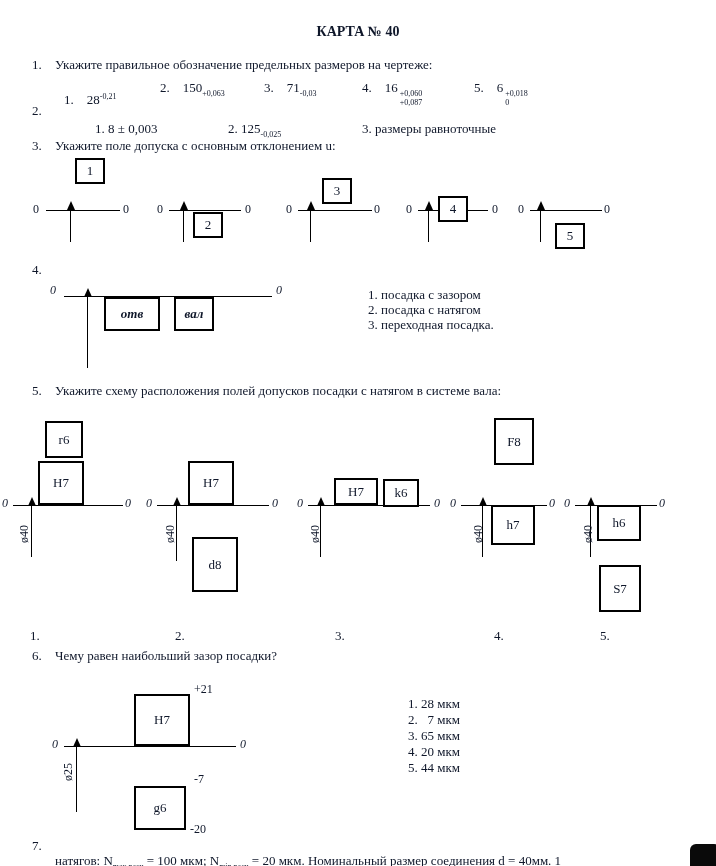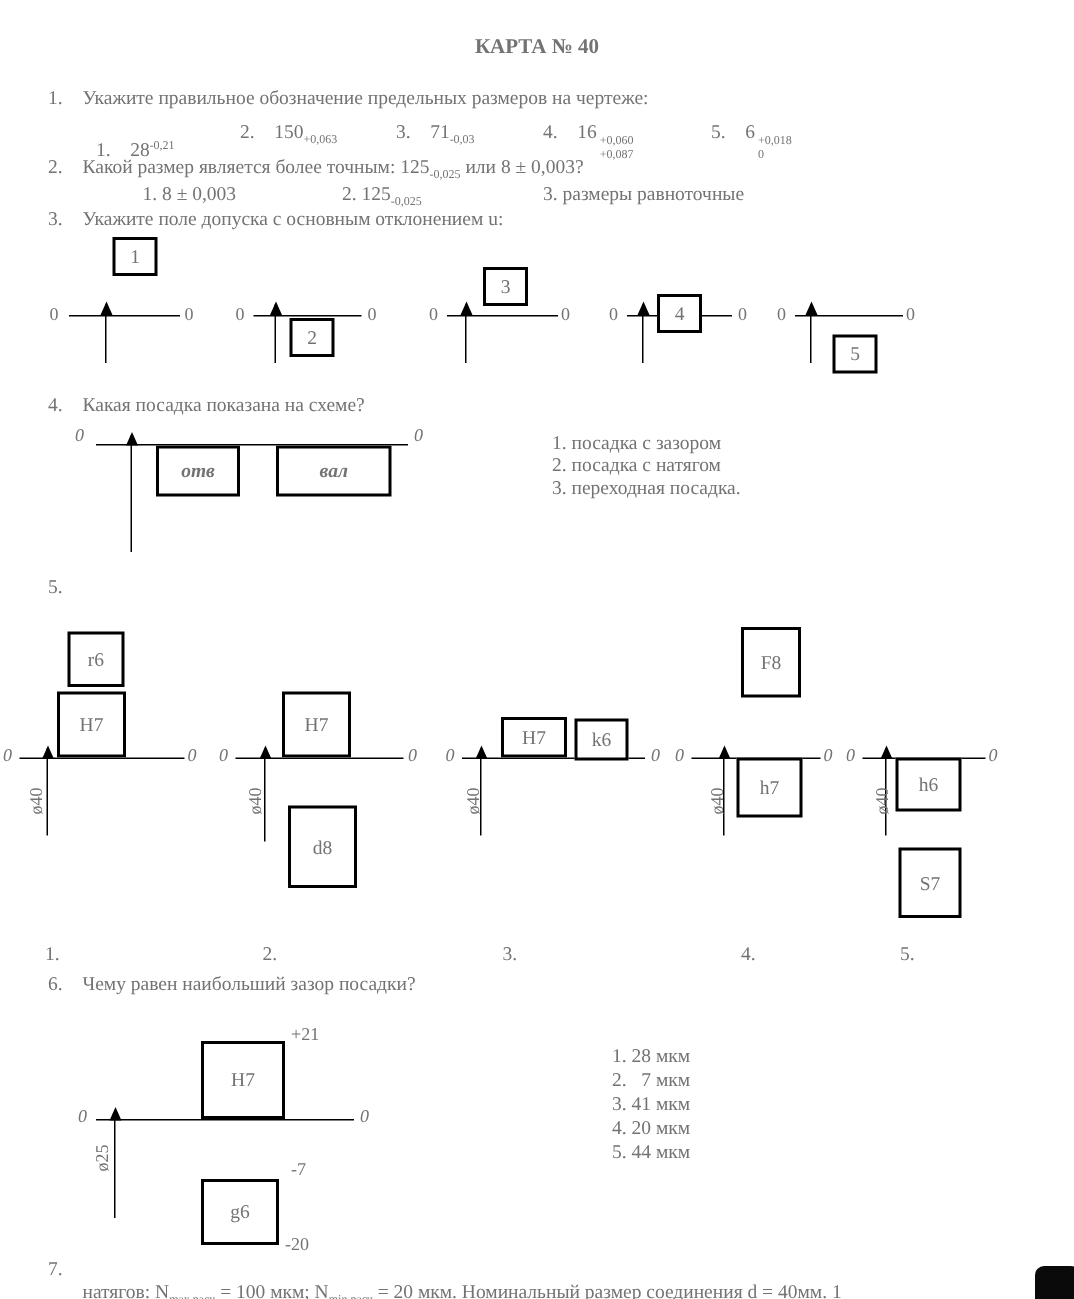--- a/index.html
+++ b/index.html
@@ -1,18 +1,18 @@
 <!DOCTYPE html>
 <html><head>
 <meta charset="utf-8">
 <style>
   *{margin:0;padding:0;box-sizing:border-box;}
   html,body{background:#fff;}
   .page{position:relative;width:716px;height:866px;background:#fff;overflow:hidden;
-        font-family:"Liberation Serif", serif;color:#737373;}
+        font-family:"Liberation Serif", serif;color:#0f172a;}
   .title{position:absolute;top:24px;left:0;width:716px;text-align:center;
          font-weight:bold;font-size:14px;}
   .qnum{position:absolute;font-size:13px;}
   .qtext{position:absolute;font-size:13px;}
   .opt{position:absolute;font-size:13px;white-space:nowrap;}
   .opt .on{margin-right:13px;}
   sup,sub{font-size:8px;}
   .stack{display:inline-flex;flex-direction:column;font-size:8px;line-height:9px;
          vertical-align:-4px;margin-left:2px;text-align:left;}
   .hline{position:absolute;border-top:1px solid #000;height:0;}
@@ -48,21 +48,20 @@
   <span class="opt" style="left:362px;top:80px"><span class="on">4.</span><span>16</span><span class="stack">
         <span>+0,060</span>
         <span>+0,087</span>
       </span></span>
   <span class="opt" style="left:474px;top:80px"><span class="on">5.</span><span>6</span><span class="stack">
         <span>+0,018</span>
         <span>0</span>
       </span></span>
 
   <div class="qnum" style="left:32px;top:103px">2.</div>
-  <div class="qtext" style="left:55px;top:103px"><span>Какой размер является более точным: 125</span><sub>-0,025</sub><span> или 8 ± 0,003?</span></div>
   <span class="ans" style="left:95px;top:121px"><span>1. 8 ± 0,003</span></span>
   <span class="ans" style="left:228px;top:121px"><span>2. 125</span><sub>-0,025</sub></span>
   <span class="ans" style="left:362px;top:121px"><span>3. размеры равноточные</span></span>
 
   <div class="qnum" style="left:32px;top:138px">3.</div>
   <div class="qtext" style="left:55px;top:138px">Укажите поле допуска с основным отклонением u:</div>
 
   <div class="zl" style="left:33px;top:202px">0</div>
   <div class="hline" style="left:46px;top:210px;width:74px"></div>
   <div class="zl" style="left:123px;top:202px">0</div>
@@ -87,32 +86,32 @@
   <div class="arr" style="left:428px;top:203px;height:39px"></div>
   <div class="tbox" style="left:438px;top:196px;width:30px;height:26px">4</div>
 
   <div class="zl" style="left:518px;top:202px">0</div>
   <div class="hline" style="left:530px;top:210px;width:72px"></div>
   <div class="zl" style="left:604px;top:202px">0</div>
   <div class="arr" style="left:540px;top:203px;height:39px"></div>
   <div class="tbox" style="left:555px;top:223px;width:30px;height:26px">5</div>
 
   <div class="qnum" style="left:32px;top:262px">4.</div>
-  <div class="qtext" style="left:55px;top:262px">Какая посадка показана на схеме?</div>
   <div class="zli" style="left:50px;top:283px">0</div>
   <div class="hline" style="left:64px;top:296px;width:208px"></div>
   <div class="zli" style="left:276px;top:283px">0</div>
   <div class="arr" style="left:87px;top:290px;height:78px"></div>
   <div class="tbox it" style="left:104px;top:297px;width:56px;height:34px">отв</div>
-  <div class="tbox it" style="left:184px;top:297px;width:77px;height:34px">вал</div>
+  <div class="tbox it" style="left:174px;top:297px;width:40px;height:34px">вал</div>
   <div class="ans" style="left:368px;top:287px">1. посадка с зазором</div>
   <div class="ans" style="left:368px;top:302px">2. посадка с натягом</div>
   <div class="ans" style="left:368px;top:317px">3. переходная посадка.</div>
 
   <div class="qnum" style="left:32px;top:383px">5.</div>
+  <div class="qtext" style="left:55px;top:383px">Укажите схему расположения полей допусков посадки с натягом в системе вала:</div>
 
   <div class="tbox" style="left:45px;top:421px;width:38px;height:37px">r6</div>
   <div class="tbox" style="left:38px;top:461px;width:46px;height:44px">H7</div>
   <div class="zli" style="left:2px;top:496px">0</div>
   <div class="hline" style="left:13px;top:505px;width:110px"></div>
   <div class="zli" style="left:125px;top:496px">0</div>
   <div class="rot" style="left:4px;top:527px">ø40</div>
   <div class="arr" style="left:31px;top:499px;height:58px"></div>
 
   <div class="tbox" style="left:188px;top:461px;width:46px;height:44px">H7</div>
@@ -160,21 +159,21 @@
   <div class="zli" style="left:52px;top:737px">0</div>
   <div class="hline" style="left:64px;top:746px;width:172px"></div>
   <div class="zli" style="left:240px;top:737px">0</div>
   <div class="dev" style="left:194px;top:772px">-7</div>
   <div class="tbox" style="left:134px;top:786px;width:52px;height:44px">g6</div>
   <div class="dev" style="left:190px;top:822px">-20</div>
   <div class="rot" style="left:48px;top:765px">ø25</div>
   <div class="arr" style="left:76px;top:740px;height:72px"></div>
   <div class="ans" style="left:408px;top:696px">1. 28 мкм</div>
   <div class="ans" style="left:408px;top:712px">2.&nbsp;&nbsp;&nbsp;7 мкм</div>
-  <div class="ans" style="left:408px;top:728px">3. 41 мкм</div>
+  <div class="ans" style="left:408px;top:728px">3. 65 мкм</div>
   <div class="ans" style="left:408px;top:744px">4. 20 мкм</div>
   <div class="ans" style="left:408px;top:760px">5. 44 мкм</div>
 
   <div class="qnum" style="left:32px;top:838px">7.</div>
   <div class="qtext" style="left:55px;top:853px"><span>натягов: N</span><sub>max расч</sub><span> = 100 мкм;  N</span><sub>min расч</sub><span> = 20 мкм. Номинальный размер соединения d = 40мм. 1</span></div>
 
   <div class="corner"></div>
 
 </div>
 

